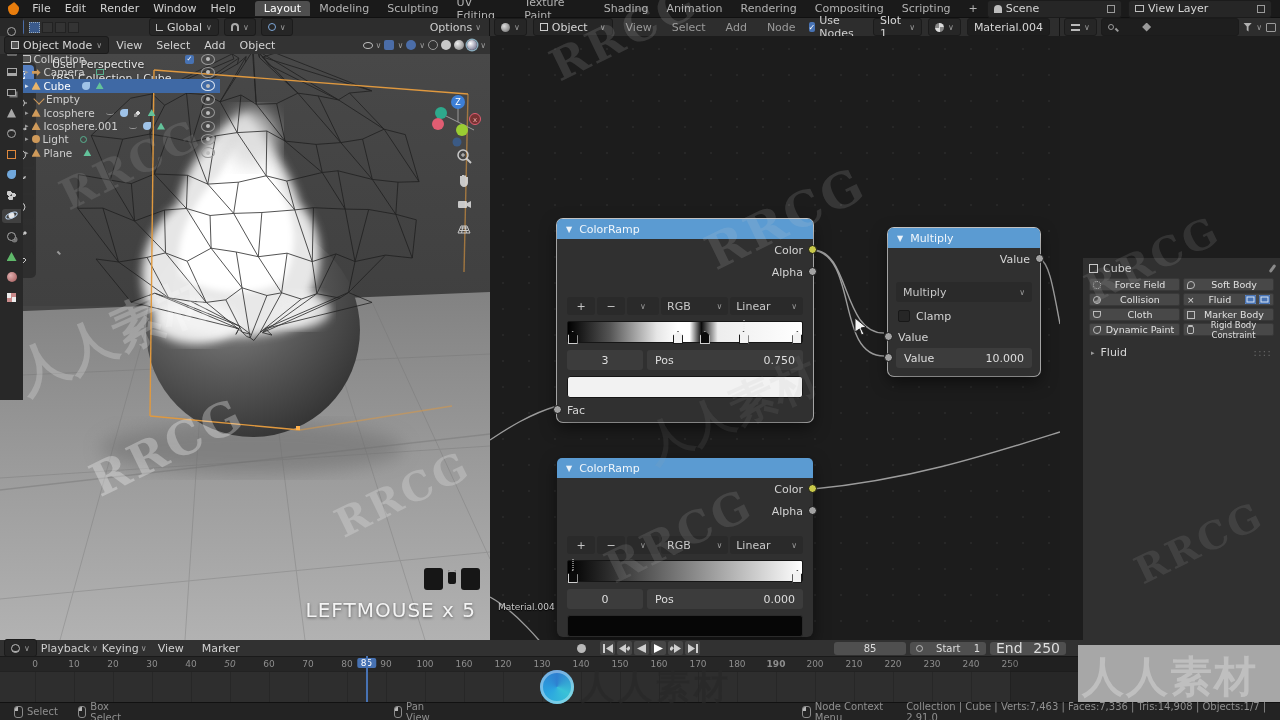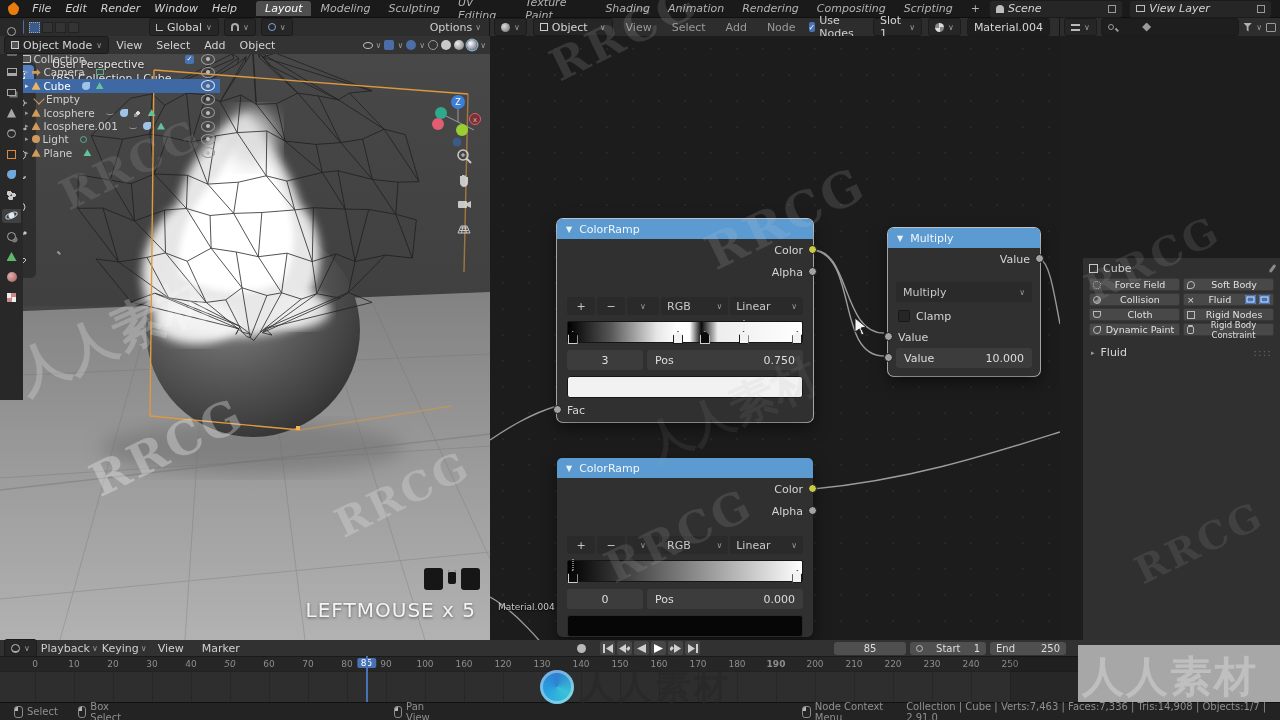--- a/index.html
+++ b/index.html
@@ -5,21 +5,21 @@
   html,body{margin:0;padding:0;background:#000;}
   #app{position:relative;width:1280px;height:720px;overflow:hidden;background:#1d1d1d;
        font-family:"DejaVu Sans","Liberation Sans",sans-serif;font-size:11px;color:#cfcfcf;}
   .abs{position:absolute;}
   .flex{display:flex;align-items:center;}
   .pill{background:#262626;border:1px solid #1b1b1b;border-radius:3px;height:16px;display:flex;align-items:center;padding:0 6px;gap:4px;color:#d6d6d6;}
   .chev{font-size:8px;color:#9a9a9a;}
   .menu-item{padding:0 7px;color:#d2d2d2;}
   .dim{color:#9a9a9a;}
   
-  #topbar{left:0;top:0;width:1280px;height:18px;background:#1a1a1a;display:flex;align-items:center;border-bottom:1px solid #101010;box-sizing:border-box;font-style:italic;}
+  #topbar{left:0;top:0;width:1280px;height:18px;background:#1a1a1a;display:flex;align-items:center;border-bottom:1px solid #101010;box-sizing:border-box;}
   .wtab{padding:1px 9px;border-radius:3px 3px 0 0;color:#b3b3b3;}
   .wtab.active{background:#4e4e4e;color:#fff;}
   
   #headerrow{left:0;top:18px;width:1280px;height:18px;display:flex;}
   .hsec{height:18px;background:#2d2d2d;border-right:1px solid #141414;display:flex;align-items:center;box-sizing:border-box;}
   
   #vp{left:0;top:36px;width:490px;height:604px;background:#454545;overflow:hidden;}
   #vphead{left:0;top:0;width:490px;height:18px;background:#333333;display:flex;align-items:center;z-index:30;}
   .ticonbtn{width:20px;height:16px;display:flex;align-items:center;justify-content:center;border-radius:3px;}
   .tool{width:26px;height:24px;border-radius:4px;background:#2e2e2e;margin:1px 0;display:flex;align-items:center;justify-content:center;}
@@ -814,21 +814,21 @@
           <span style="flex:1;text-align:center;">Fluid</span>
           <span class="sqic" style="width:11px;height:9px;background:#4772b3;border-radius:1px;box-shadow:inset 0 0 0 1.5px #4772b3,inset 0 0 0 2.5px #d8e4f4;"></span>
           <span class="sqic" style="width:11px;height:9px;background:#4772b3;border-radius:1px;box-shadow:inset 0 0 0 1.5px #4772b3,inset 0 0 0 2.5px #d8e4f4;"></span>
         </span>
         <span class="pbtn">
           <span class="sqic" style="width:8px;height:7px;border:1px solid #bbb;border-radius:0 0 50% 50%;"></span>
           <span style="flex:1;text-align:center;">Cloth</span>
         </span>
         <span class="pbtn">
           <span class="sqic" style="width:8px;height:8px;border:1px solid #bbb;"></span>
-          <span style="flex:1;text-align:center;">Rigid Nodes</span>
+          <span style="flex:1;text-align:center;">Marker Body</span>
         </span>
         <span class="pbtn">
           <span class="sqic" style="width:8px;height:8px;border:1px solid #bbb;border-radius:50% 0 50% 50%;"></span>
           <span style="flex:1;text-align:center;">Dynamic Paint</span>
         </span>
         <span class="pbtn">
           <span class="sqic" style="width:7px;height:8px;border:1px solid #bbb;border-radius:2px;box-shadow:0 -2px 0 -1px #bbb;"></span>
           <span style="flex:1;text-align:center;font-size:8.5px;">Rigid Body Constraint</span>
         </span>
       </div>
@@ -894,21 +894,21 @@
               <rect x="8" y="0" width="2" height="9" fill="#cfcfcf"></rect>
             </svg>
           </span>
       </span>
       <span class="wfield" style="width:56px;height:13px;justify-content:center;background:#4f4f4f;font-size:10px;">85</span>
       <span class="wfield" style="width:64px;height:13px;background:#4f4f4f;font-size:10px;justify-content:space-between;padding:0 6px;">
         <span class="sqic" style="width:7px;height:7px;border:1px solid #bbb;border-radius:50%;"></span>
         <span>Start</span>
           <span>1</span>
       </span>
-      <span class="wfield" style="width:64px;height:13px;background:#4f4f4f;font-size:10px;justify-content:space-between;padding:0 6px;margin-right:210px;">
+      <span class="wfield" style="width:64px;height:13px;background:#4f4f4f;font-size:14px;justify-content:space-between;padding:0 6px;margin-right:210px;">
         <span>End</span>
           <span>250</span>
       </span>
     </div>
     <div id="tlruler">
         <span class="tick" style="left: 35px;">0</span>
         <span class="tick" style="left: 74px;">10</span>
         <span class="tick" style="left: 113px;">20</span>
         <span class="tick" style="left: 152px;">30</span>
         <span class="tick" style="left: 191px;">40</span>

